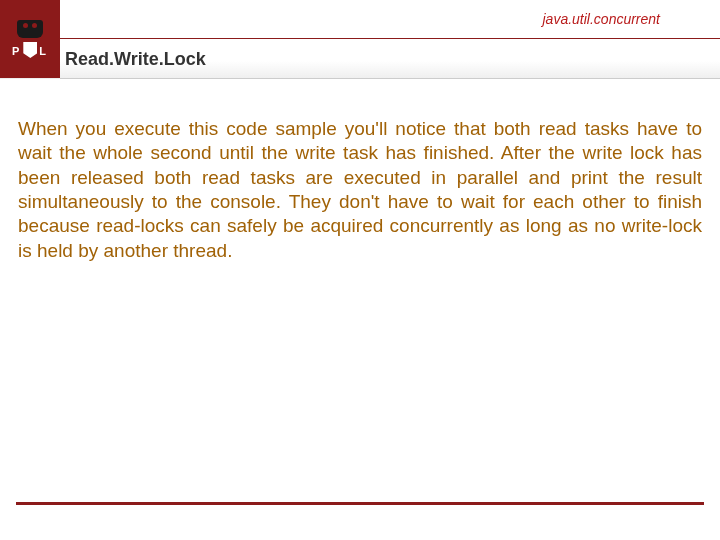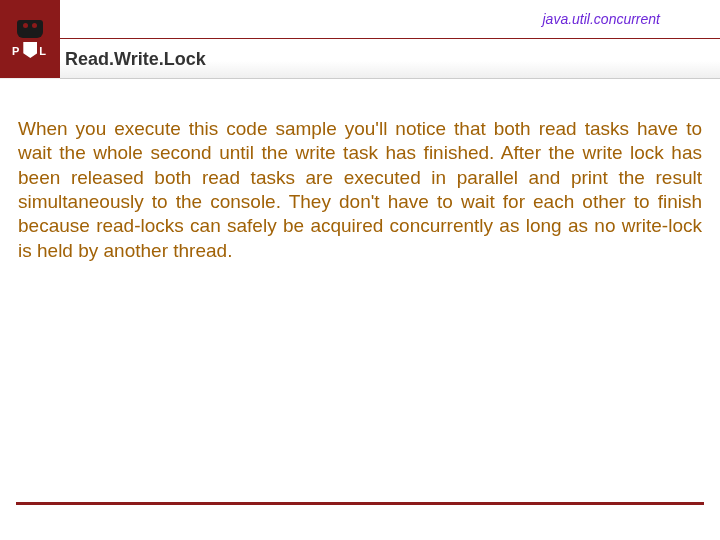--- a/index.html
+++ b/index.html
@@ -73,21 +73,21 @@
     .logo-shield {
       width: 14px;
       height: 16px;
       background: #ffffff;
       margin-top: -2px;
       clip-path: polygon(0 0, 100% 0, 100% 70%, 50% 100%, 0 70%);
     }
     .breadcrumb {
       font-style: italic;
       font-size: 14px;
-      color: #6d28d9;
+      color: #b91c1c;
     }
     .divider-thin {
       height: 1px;
       background: linear-gradient(to right, transparent 60px, #8b1a1a 60px);
       margin-left: 0;
     }
     .title-bar {
       height: 40px;
       display: flex;
       align-items: center;

